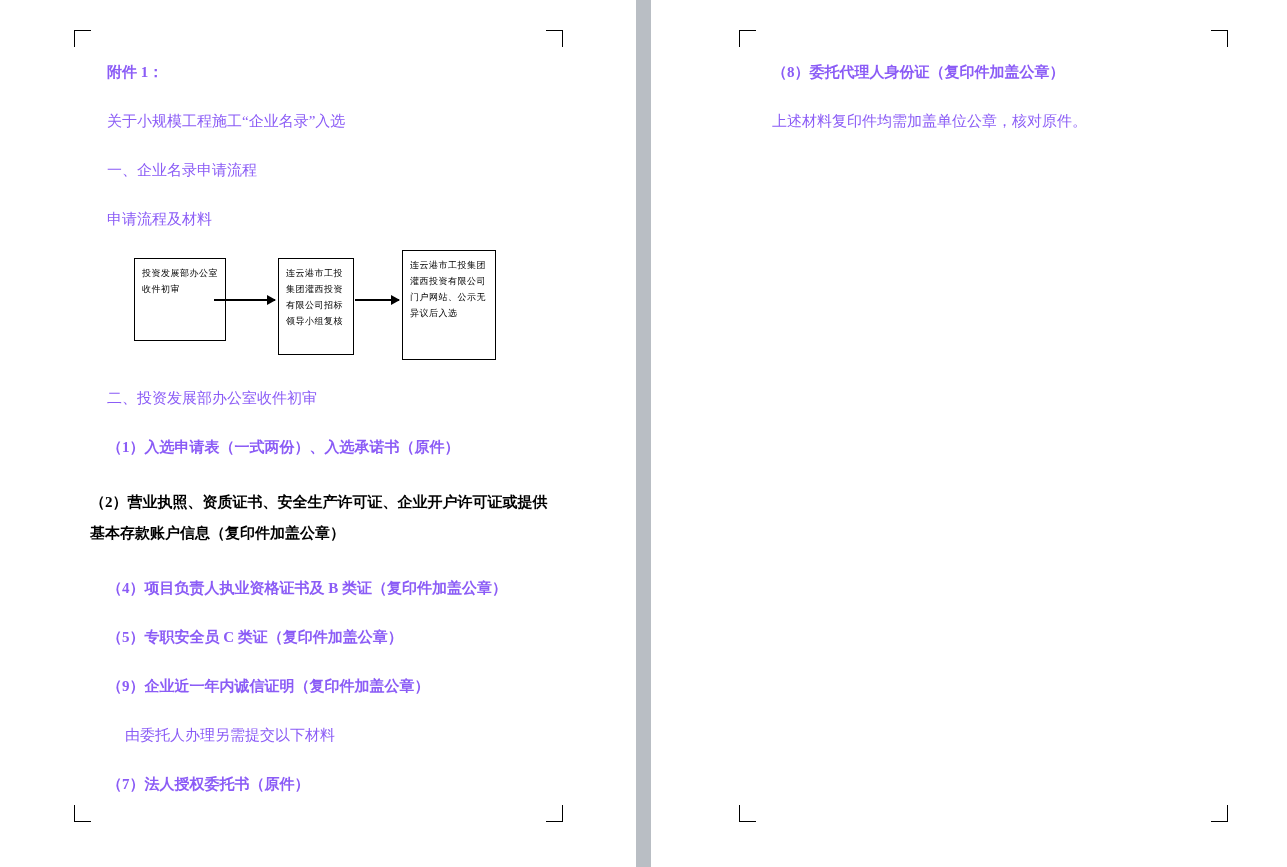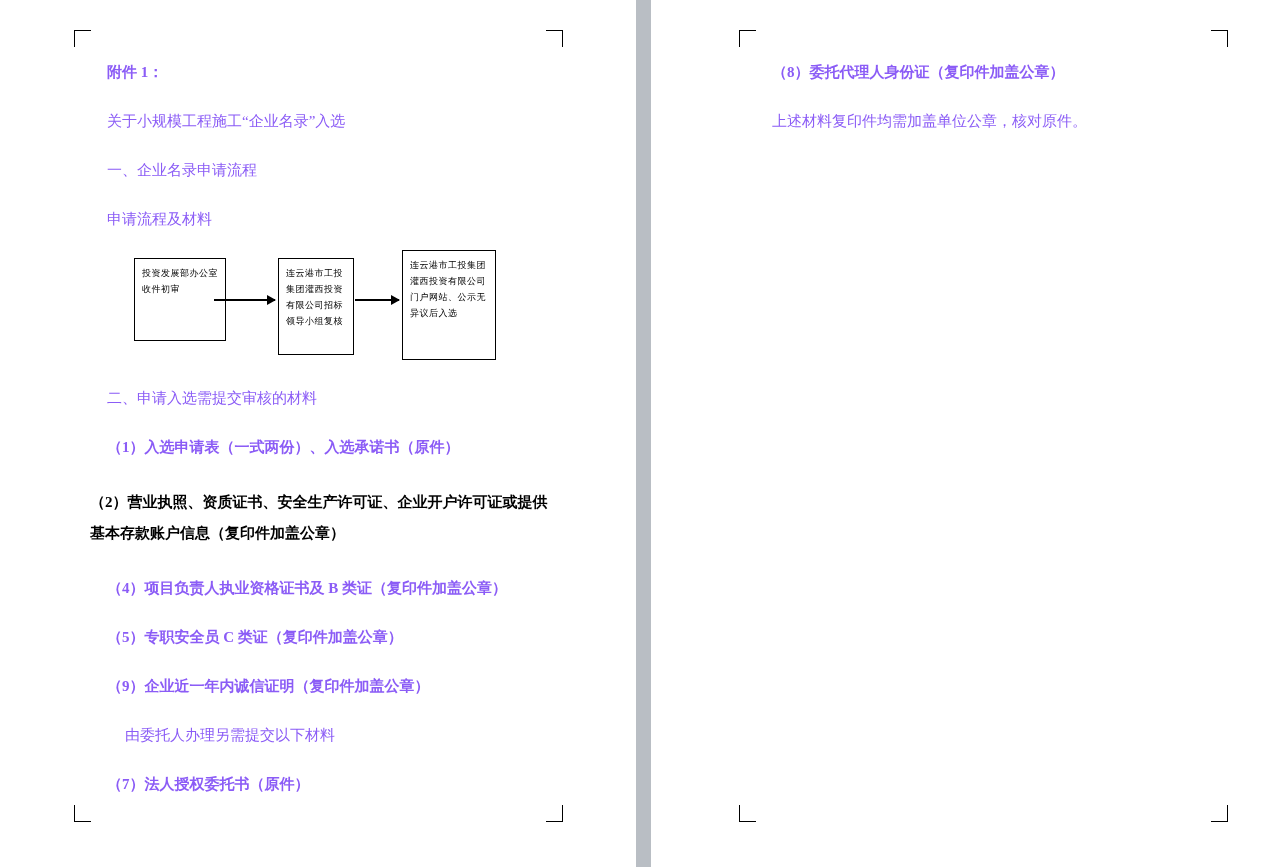--- a/index.html
+++ b/index.html
@@ -185,21 +185,21 @@
       <p class="line title-line">申请流程及材料</p>
 
       <div class="flow">
         <div class="flow-box fb1">投资发展部办公室收件初审</div>
         <div class="arrow a1"></div>
         <div class="flow-box fb2">连云港市工投集团灌西投资有限公司招标领导小组复核</div>
         <div class="arrow a2"></div>
         <div class="flow-box fb3">连云港市工投集团灌西投资有限公司门户网站、公示无异议后入选</div>
       </div>
 
-      <p class="line section-head">二、申请入选需提交审核的材料</p>
+      <p class="line section-head">二、投资发展部办公室收件初审</p>
 
       <p class="line item">（1）入选申请表（一式两份）、入选承诺书（原件）</p>
 
       <p class="item-wrap">（2）营业执照、资质证书、安全生产许可证、企业开户许可证或提供基本存款账户信息（复印件加盖公章）</p>
 
 
       <p class="line item">（4）项目负责人执业资格证书及 B 类证（复印件加盖公章）</p>
 
       <p class="line item">（5）专职安全员 C 类证（复印件加盖公章）</p>
 

